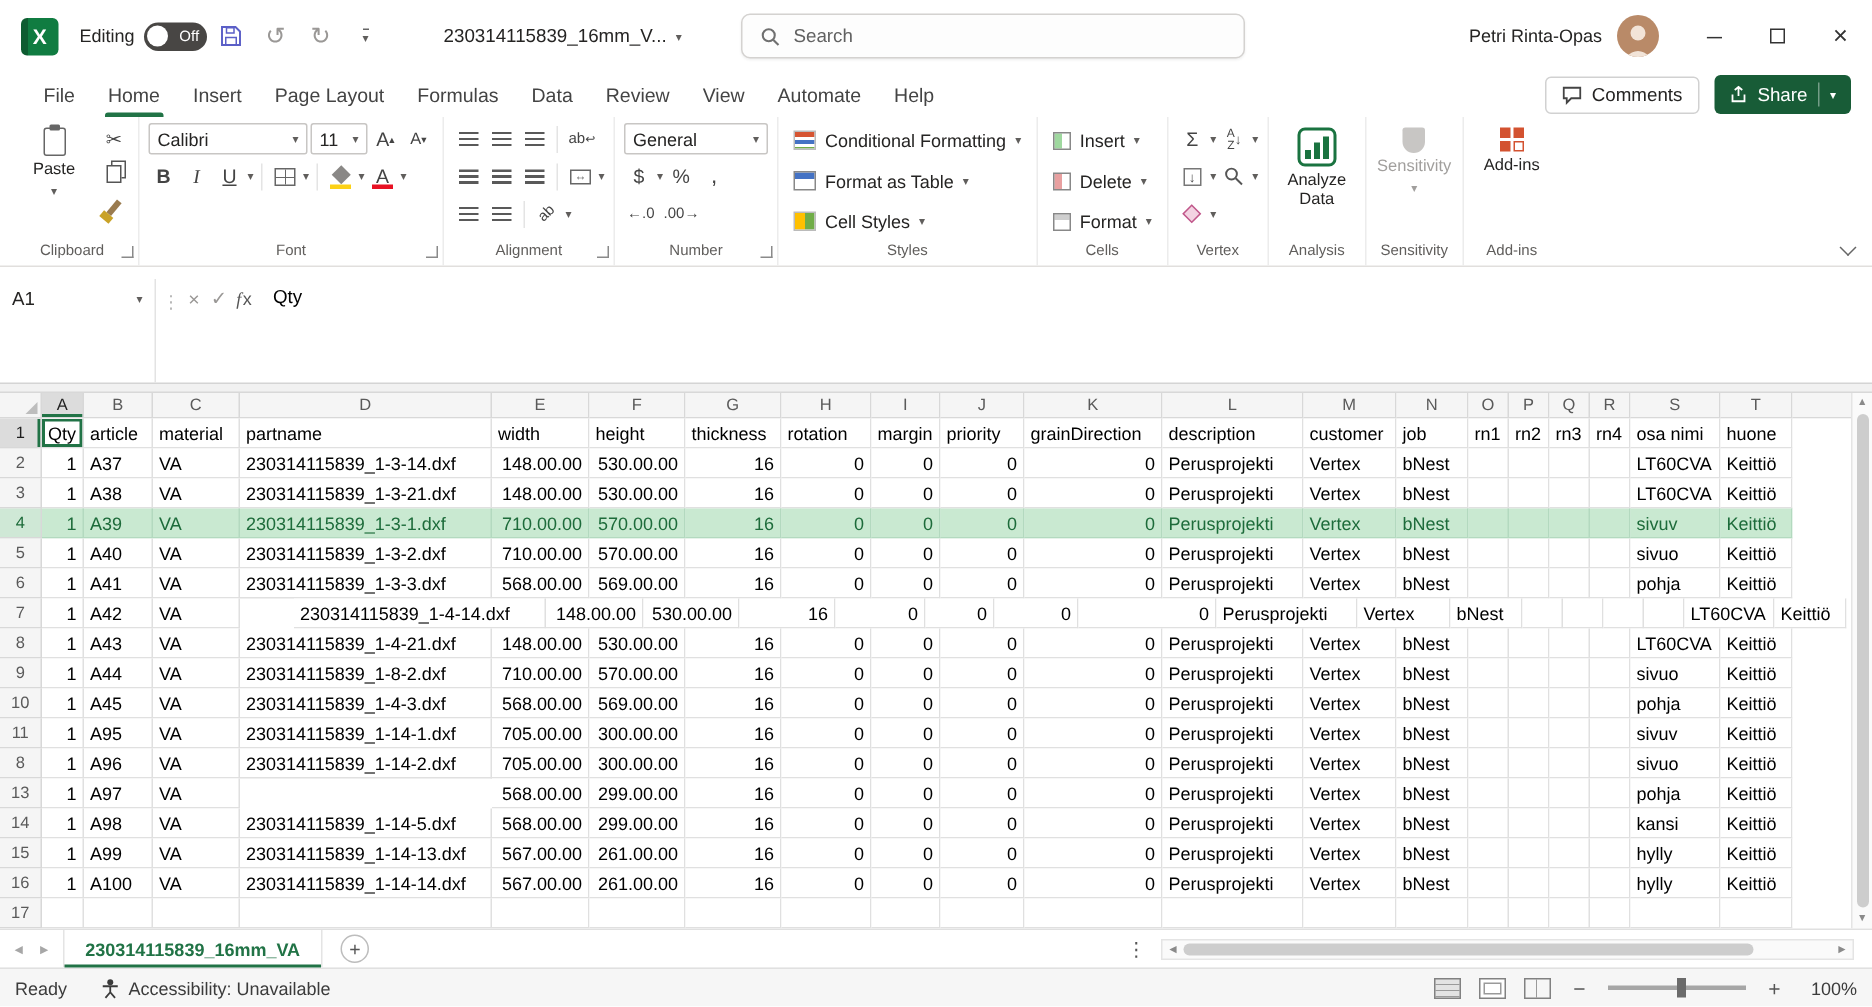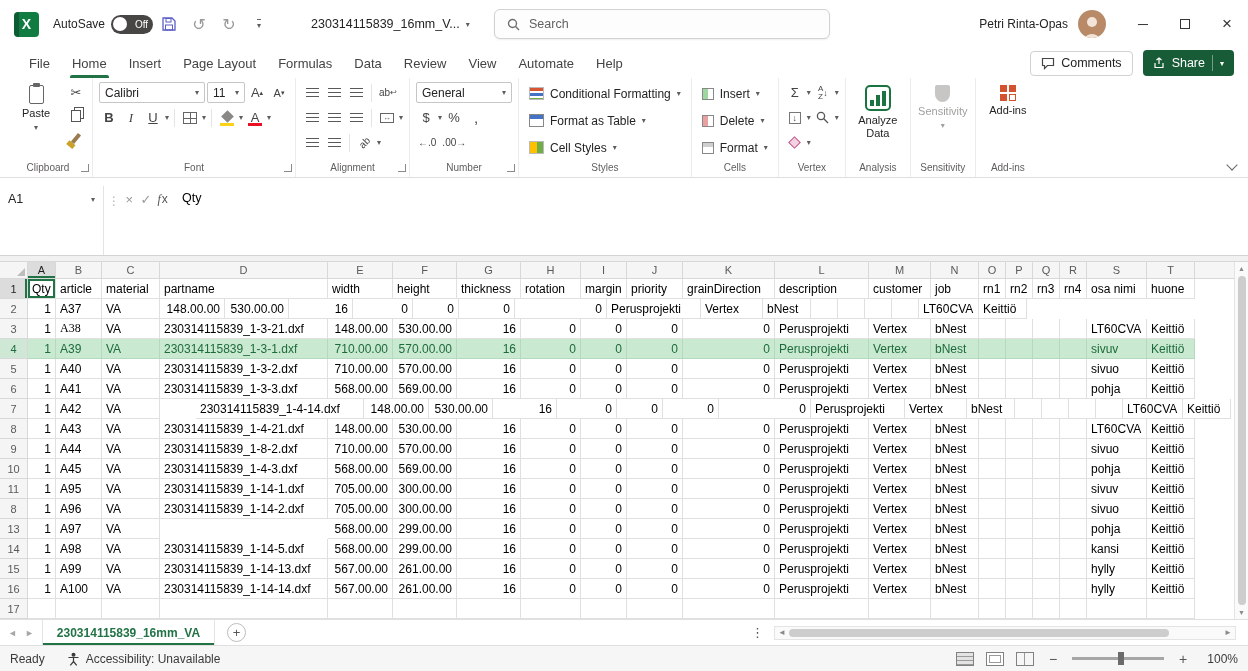--- a/index.html
+++ b/index.html
@@ -156,21 +156,21 @@
   .zoomlvl { width:36px; text-align:right; }
 </style>
 </head>
 <body>
 
 <div class="app">
 
   <div class="titlebar">
     <div class="excel-logo">X</div>
     <div class="autosave">
-      <span>AutoSave</span>
+      <span>Editing</span>
       <span class="toggle">
         <span class="knob"></span>
         <span>Off</span>
       </span>
     </div>
     <span class="tbtn">
       <svg width="16" height="16">
           <path d="M2 2 h9 l3 3 v9 H2 z" fill="none" stroke="#5b5fc7" stroke-width="1.3"></path>
           <rect x="5" y="2.5" width="5" height="3.5" fill="none" stroke="#5b5fc7"></rect>
           <rect x="4.5" y="9" width="7" height="5" fill="none" stroke="#5b5fc7"></rect>
@@ -564,20 +564,21 @@
             <div class="cell" style="width: 27px;">rn4</div>
             <div class="cell" style="width: 60px;">osa nimi</div>
             <div class="cell" style="width: 48px;">huone</div>
             <div class="rowfill"></div>
           </div>
           <div class="grow">
             <div class="rownum">2</div>
             <div class="cell num" style="width: 28px;">1</div>
             <div class="cell" style="width: 46px;">A37</div>
             <div class="cell" style="width: 58px;">VA</div>
+            <div class="cell" style="width: 168px;">230314115839_1-3-14.dxf</div>
             <div class="cell num" style="width: 65px;">148.00.00</div>
             <div class="cell num" style="width: 64px;">530.00.00</div>
             <div class="cell num" style="width: 64px;">16</div>
             <div class="cell num" style="width: 60px;">0</div>
             <div class="cell num" style="width: 46px;">0</div>
             <div class="cell num" style="width: 56px;">0</div>
             <div class="cell num" style="width: 92px;">0</div>
             <div class="cell" style="width: 94px;">Perusprojekti</div>
             <div class="cell" style="width: 62px;">Vertex</div>
             <div class="cell" style="width: 48px;">bNest</div>
@@ -585,21 +586,21 @@
             <div class="cell" style="width: 27px;"></div>
             <div class="cell" style="width: 27px;"></div>
             <div class="cell" style="width: 27px;"></div>
             <div class="cell" style="width: 60px;">LT60CVA</div>
             <div class="cell" style="width: 48px;">Keittiö</div>
             <div class="rowfill"></div>
           </div>
           <div class="grow">
             <div class="rownum">3</div>
             <div class="cell num" style="width: 28px;">1</div>
-            <div class="cell" style="width: 46px; font-family: Liberation Serif, serif;">A38</div>
+            <div class="cell" style="width: 46px;">A38</div>
             <div class="cell" style="width: 58px;">VA</div>
             <div class="cell" style="width: 168px;">230314115839_1-3-21.dxf</div>
             <div class="cell num" style="width: 65px;">148.00.00</div>
             <div class="cell num" style="width: 64px;">530.00.00</div>
             <div class="cell num" style="width: 64px;">16</div>
             <div class="cell num" style="width: 60px;">0</div>
             <div class="cell num" style="width: 46px;">0</div>
             <div class="cell num" style="width: 56px;">0</div>
             <div class="cell num" style="width: 92px;">0</div>
             <div class="cell" style="width: 94px;">Perusprojekti</div>

